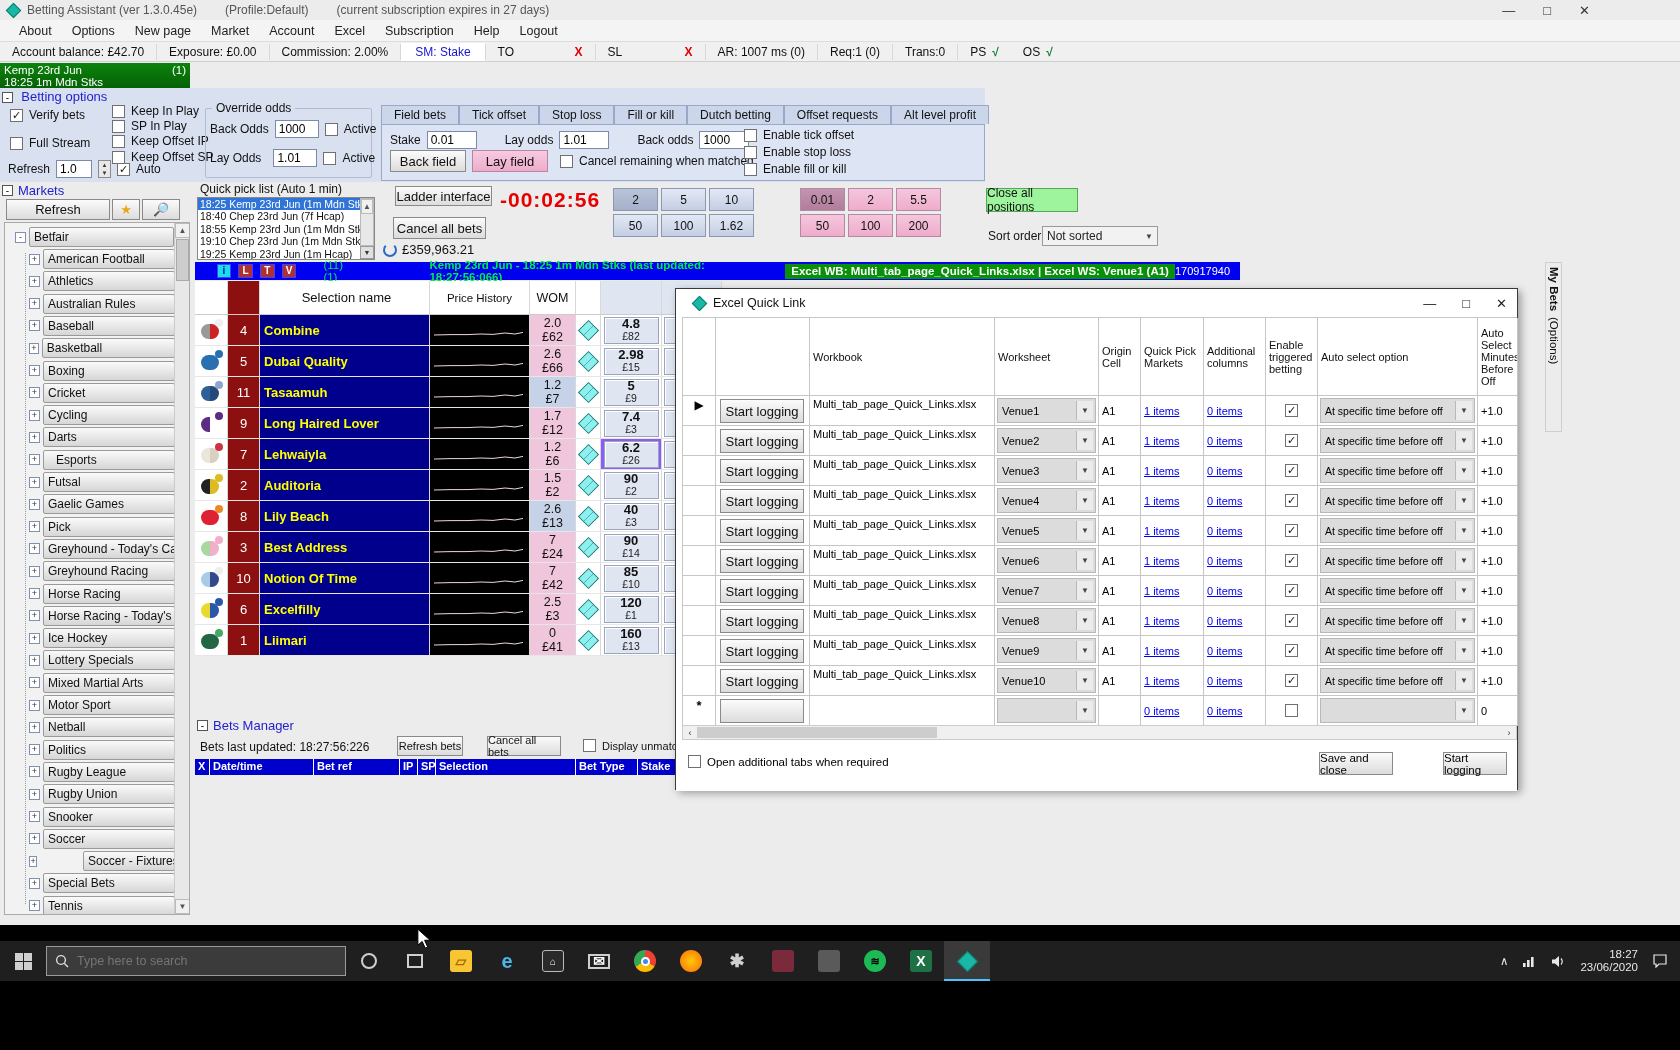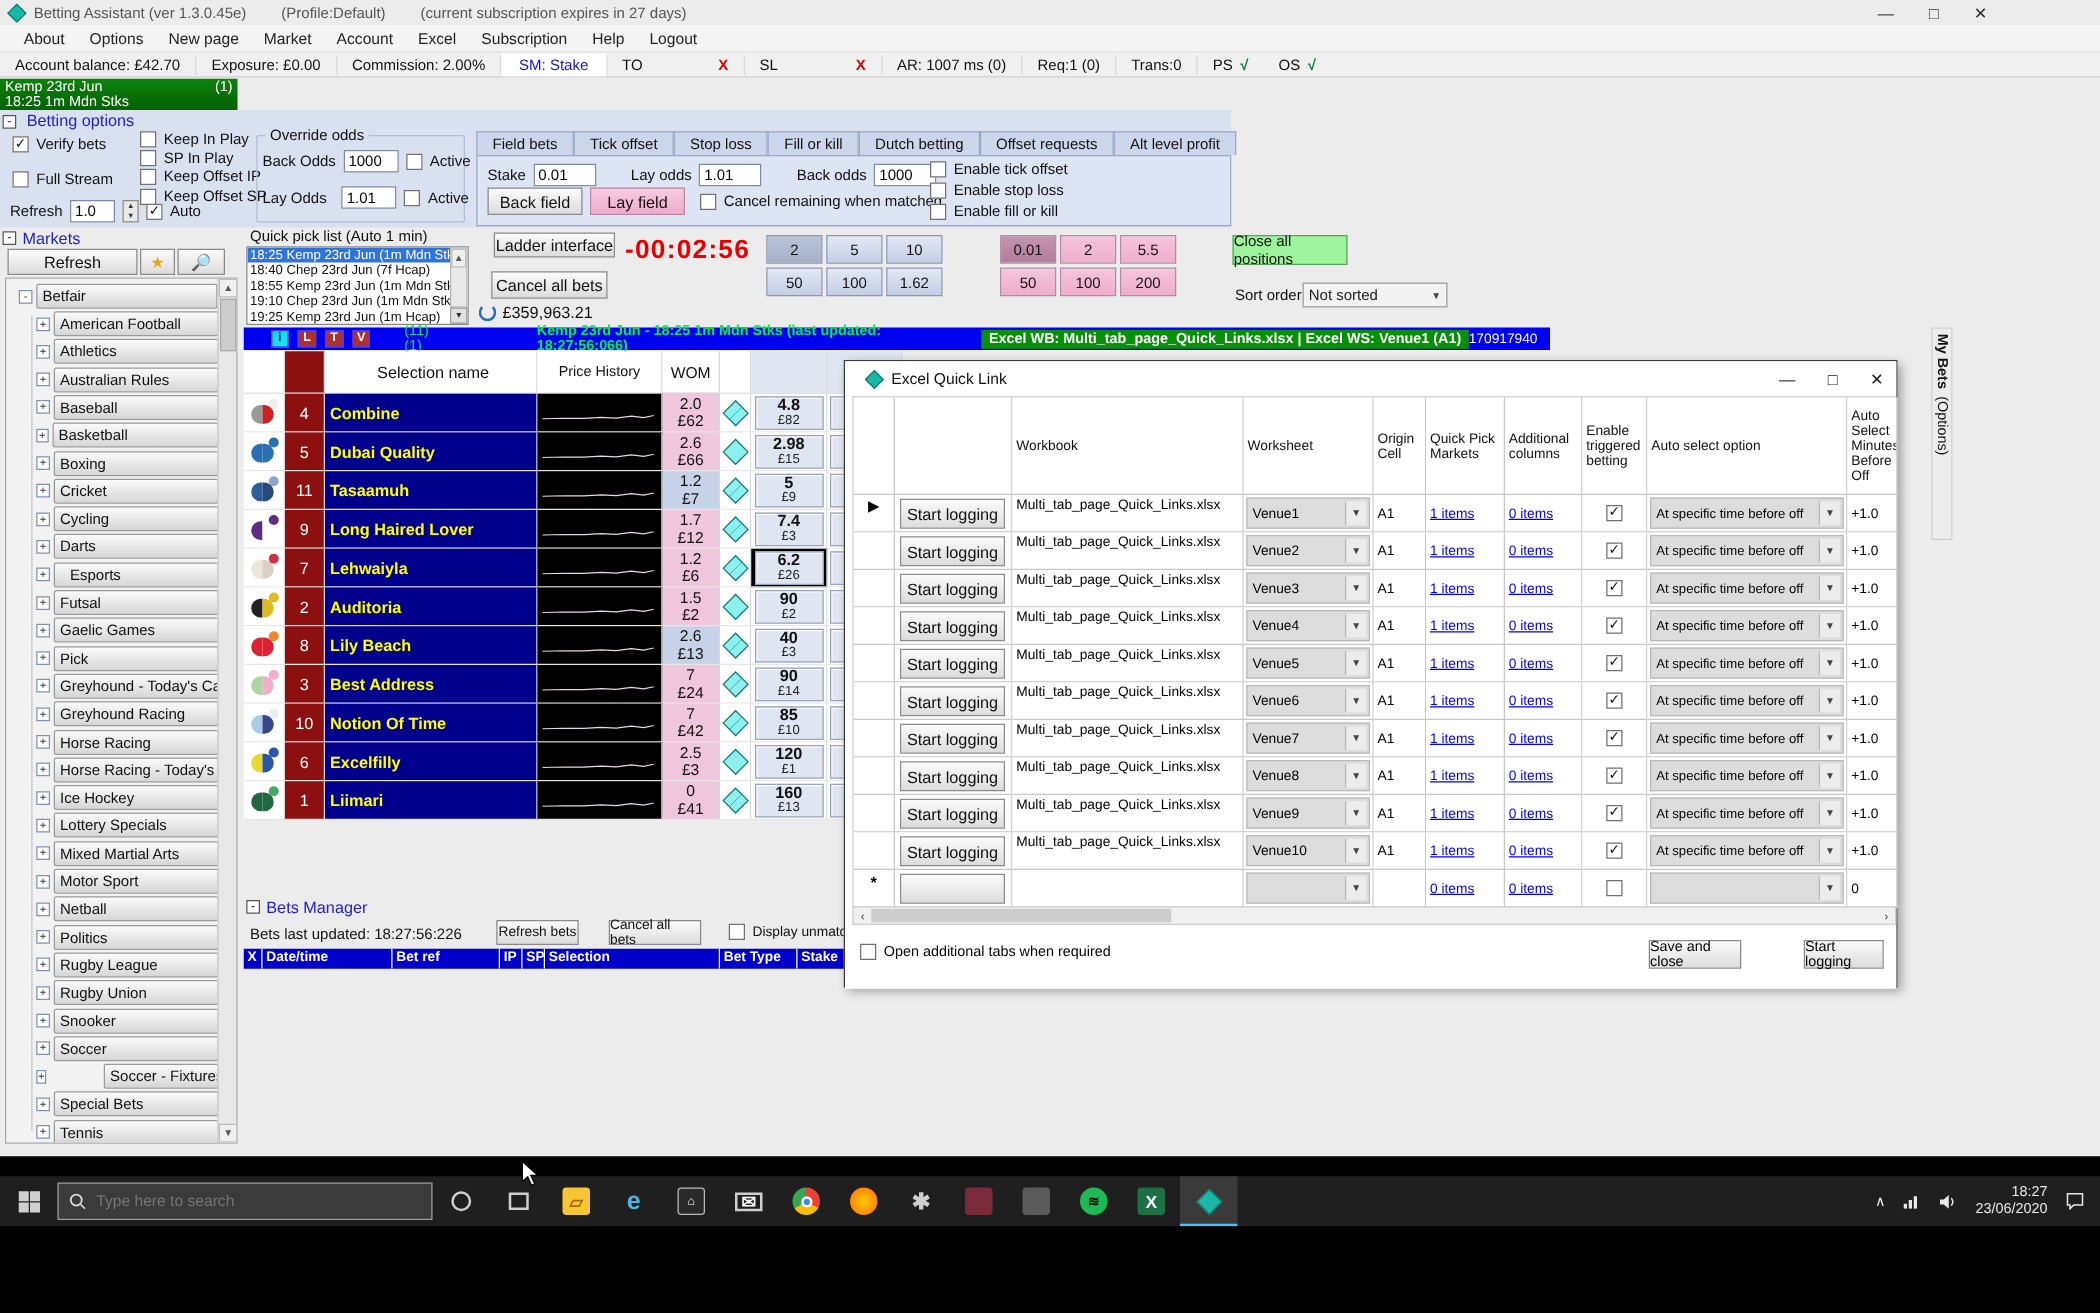--- a/index.html
+++ b/index.html
@@ -654,21 +654,21 @@
             <polyline points="3,19 20,18.6 36,18.6 50,18 62,18.4 74,17 84,18 92,16.4" fill="none" stroke="#edd6e6" stroke-width="1"></polyline>
           </svg>
       </span>
       <span class="stc c-wom" style="background: rgb(239, 198, 220);">
         <span>1.2</span>
         <span>£6</span>
       </span>
       <span class="stc c-dia">
           <span class="dia"></span>
         </span>
-      <span class="stc c-b" style="background:#000000">
+      <span class="stc c-b" style="background:#8b5cf6">
           <span class="pricebox">
             <span class="v">6.2</span>
             <span class="s">£26</span>
           </span>
         </span>
       <span class="stc c-b c-b2" style="background:#fff">
           <span class="pricebox">
             <span class="v">6.</span>
             <span class="s">£5</span>
           </span>

